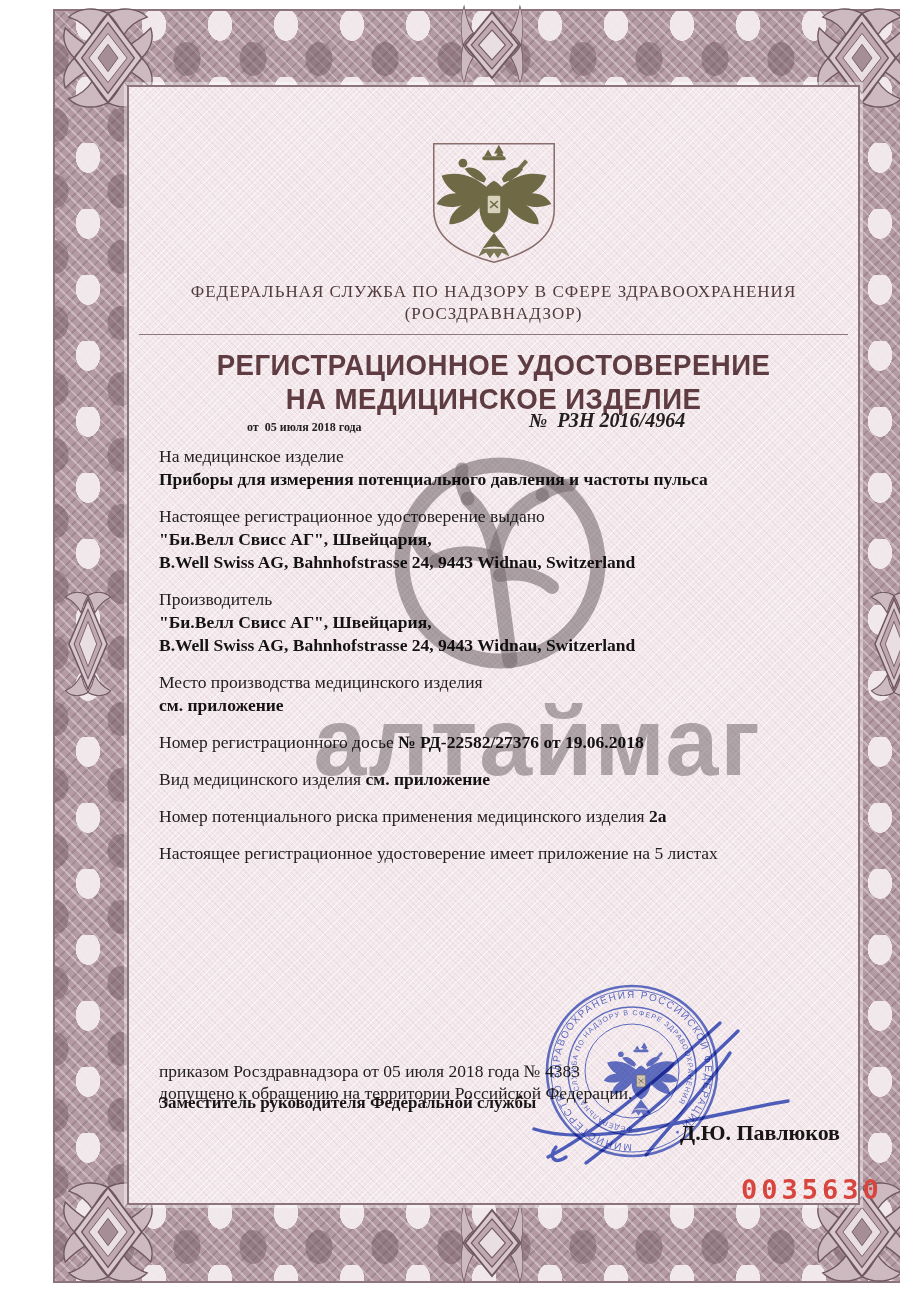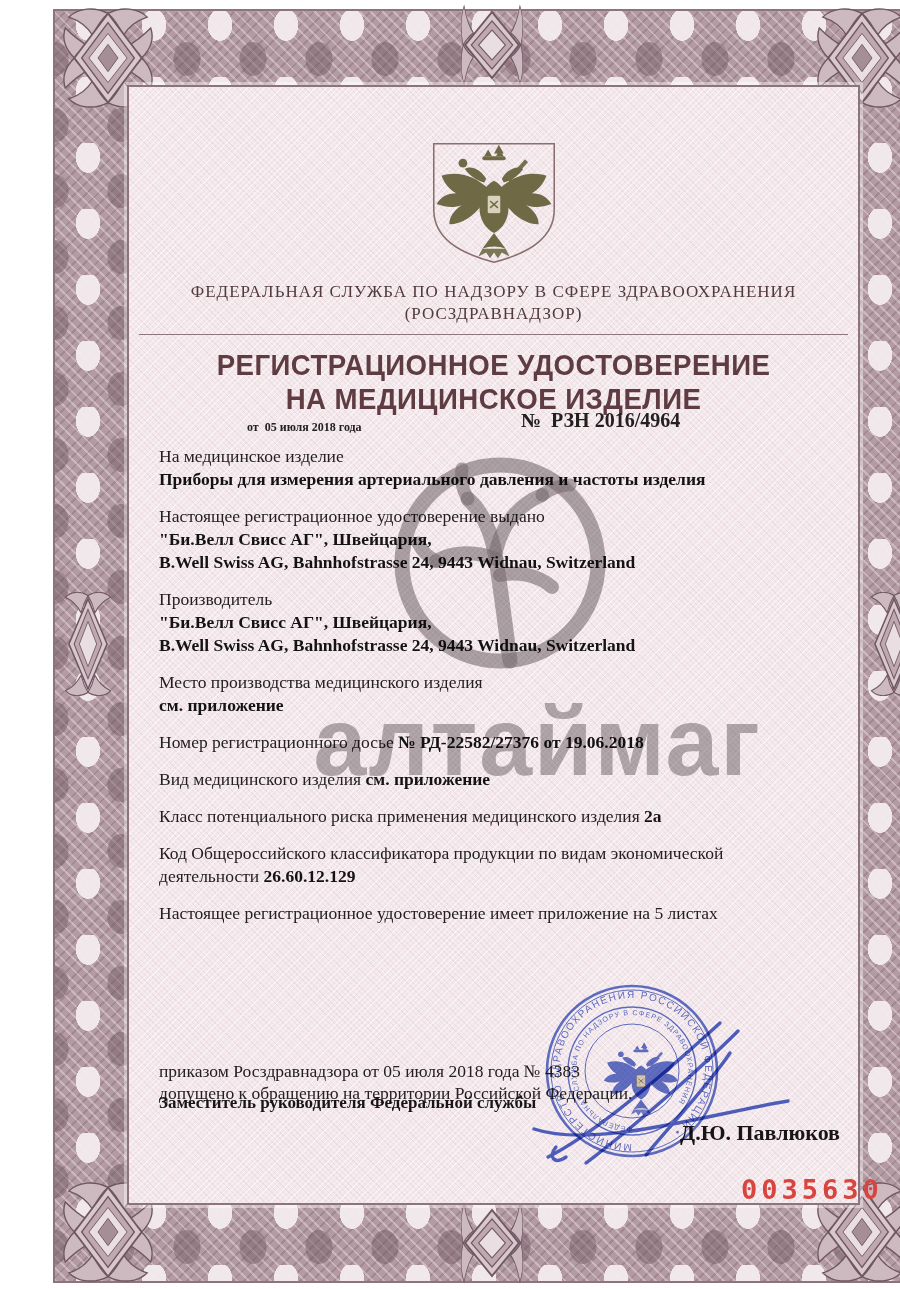--- a/index.html
+++ b/index.html
@@ -24,21 +24,21 @@
       repeating-linear-gradient(45deg, rgba(221,196,205,.35) 0 1px, transparent 1px 4px),
       #f3e8ec;}
   .orn{position:absolute;}
   .abs{position:absolute;}
   .authority{top:194px;left:0;right:0;text-align:center;color:#503a3c;
      font-size:17px;line-height:22px;letter-spacing:1px;}
   .divider{top:247px;left:10px;right:10px;border-top:1.5px solid #8d767c;}
   .title{top:261px;left:0;right:0;text-align:center;color:#5e3c42;
      font-family:"Liberation Sans",sans-serif;font-weight:bold;font-size:30px;line-height:34px;
      transform:scaleX(.92);letter-spacing:.5px;}
-  .regnum{left:392px;top:322px;font-weight:bold;font-size:20px;color:#23201f;white-space:pre;}
+  .regnum{left:400px;top:322px;font-weight:bold;font-size:20px;color:#23201f;white-space:pre;font-style:italic;}
   .issdate{left:118px;top:333px;font-weight:bold;font-size:12px;color:#23201f;white-space:pre;}
   .body{left:30px;right:26px;top:358px;font-size:17.5px;line-height:23px;color:#242020;}
   .body p{margin:0 0 14px 0;}
   .body b{color:#141212;}
   .w-code{max-width:640px;}
   .order-lines{left:30px;top:973px;font-size:17.5px;line-height:22px;color:#242020;}
   .signer{left:30px;top:1003px;font-size:17px;line-height:25px;font-weight:bold;color:#181514;}
   .signer-name{right:18px;top:1033px;font-size:22px;font-weight:bold;color:#181514;}
   .serial{left:612px;top:1087px;font-family:"DejaVu Sans Mono",monospace;font-weight:bold;
      font-size:27px;letter-spacing:4px;color:#d8453e;}
@@ -156,21 +156,21 @@
       <div>РЕГИСТРАЦИОННОЕ УДОСТОВЕРЕНИЕ</div>
       <div>НА МЕДИЦИНСКОЕ ИЗДЕЛИЕ</div>
     </div>
 
     <div class="abs regnum">№  РЗН 2016/4964</div>
     <div class="abs issdate">от  05 июля 2018 года</div>
 
     <div class="abs body">
       <p>
         <span>На медицинское изделие</span><br>
-        <b>Приборы для измерения артериального давления и частоты изделия</b>
+        <b>Приборы для измерения потенциального давления и частоты пульса</b>
       </p>
       <p>
         <span>Настоящее регистрационное удостоверение выдано</span><br>
         <b>"Би.Велл Свисс АГ", Швейцария,</b><br>
         <b>B.Well Swiss AG, Bahnhofstrasse 24, 9443 Widnau, Switzerland</b>
       </p>
       <p>
         <span>Производитель</span><br>
         <b>"Би.Велл Свисс АГ", Швейцария,</b><br>
         <b>B.Well Swiss AG, Bahnhofstrasse 24, 9443 Widnau, Switzerland</b>
@@ -181,26 +181,22 @@
       </p>
       <p>
         <span>Номер регистрационного досье</span>
         <b>№ РД-22582/27376 от 19.06.2018</b>
       </p>
       <p>
         <span>Вид медицинского изделия</span>
         <b>см. приложение</b>
       </p>
       <p>
-        <span>Класс потенциального риска применения медицинского изделия</span>
+        <span>Номер потенциального риска применения медицинского изделия</span>
         <b>2а</b>
-      </p>
-      <p class="w-code">
-        <span>Код Общероссийского классификатора продукции по видам экономической деятельности</span>
-        <b>26.60.12.129</b>
       </p>
       <p>
         <span>Настоящее регистрационное удостоверение имеет приложение на 5 листах</span>
       </p>
     </div>
 
     <div class="abs order-lines">
       <div>приказом Росздравнадзора от 05 июля 2018 года № 4383</div>
       <div>допущено к обращению на территории Российской Федерации.</div>
     </div>

